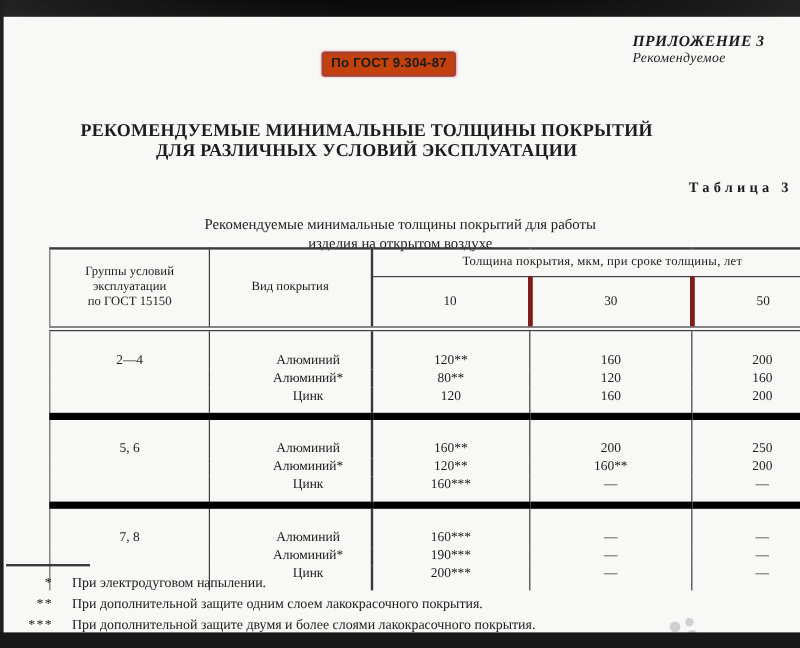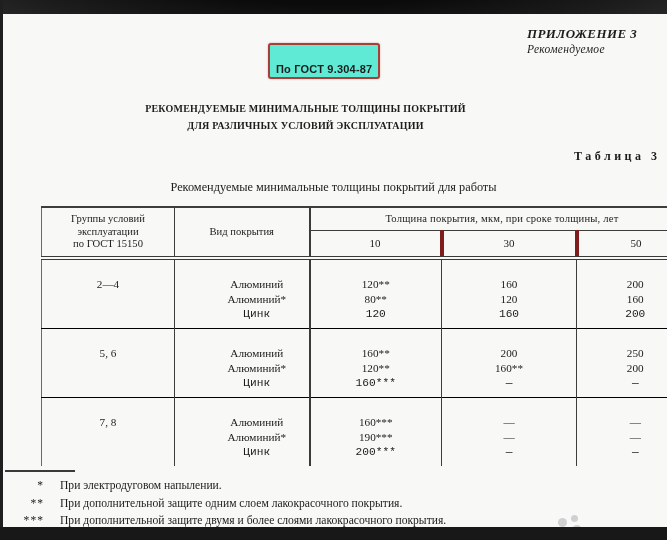--- a/index.html
+++ b/index.html
@@ -10,54 +10,54 @@
     font-family:"Liberation Serif", serif;
   }
   
   .bar-top    { position:absolute; left:0; top:0; width:667px; height:14px;
                 background:radial-gradient(420px 70px at 50% -20px, #0b0b0b 35%, #1c1c1c 75%, #2a2a2a 100%); }
   .bar-bottom { position:absolute; left:0; bottom:0; width:667px; height:13px; background:#181818; }
   .edge-left  { position:absolute; left:0; top:0; width:3px; height:540px; background:#1f1f1f; }
 
   
   .stamp { position:absolute; left:268px; top:43px; height:21px;
-           border:2px solid #a8403a; border-radius:3px; background:#5eead4;
+           border:2px solid #a8403a; border-radius:3px; background:#c2410c;
            font-family:"Liberation Sans", sans-serif; font-weight:bold;
-           font-size:11px; line-height:17px; padding:16px 6px; letter-spacing:.2px;
+           font-size:11px; line-height:17px; padding:0 6px; letter-spacing:.2px;
            box-shadow:0 0 2px rgba(168,64,58,.45); }
 
   .appendix   { position:absolute; left:527px; top:26px; font-weight:bold; font-style:italic;
                 font-size:13px; letter-spacing:.4px; white-space:nowrap; }
   .recommended{ position:absolute; left:527px; top:43px; font-style:italic; font-size:11.5px;
                 letter-spacing:.3px; white-space:nowrap; }
 
   .title    { position:absolute; left:0; top:101px; width:611px; text-align:center;
-              font-weight:bold; font-size:10px; line-height:16.5px; letter-spacing:.2px; }
+              font-weight:bold; font-size:15px; line-height:16.5px; letter-spacing:.2px; }
   .tbl-label{ position:absolute; left:574px; top:149px; font-weight:bold; font-size:12px;
               letter-spacing:3.5px; white-space:nowrap; }
   .subtitle { position:absolute; left:0; top:179px; width:667px; text-align:center;
               font-weight:normal; font-size:12.3px; line-height:16px; }
 
   
   table.gost { position:absolute; left:5px; top:206px; width:652px;
                border-collapse:collapse; table-layout:fixed;
                border-top:2px solid #3d3d3d; border-left:1px solid #6a6a6a;margin-left:36px; }
   .gost th { font-weight:normal; font-size:10.6px; line-height:12.5px;
              text-align:center; vertical-align:middle; }
   .h-c1, .h-c2 { border-bottom:4px double #3a3a3a; }
   .h-c1 { border-right:1px solid #3d3d3d; }
   .h-c2 { border-right:2px solid #3a3a3a; }
   .h-span { height:23px; border-bottom:1px solid #3d3d3d; font-size:11px; letter-spacing:.2px; }
-  tr.h-sub th { height:28px; border-bottom:4px double #3a3a3a; font-size:11px; }
+  tr.h-sub th { height:44px; border-bottom:4px double #3a3a3a; font-size:11px; }
   tr.h-sub th + th { border-left:4px solid #7f1d1d; }
 
   .gost tbody td { font-size:11.2px; line-height:15px; text-align:center; vertical-align:top; }
   .gost tbody tr:first-child td { padding-top:17px; }
-  .gost tbody tr:last-child  td { padding-bottom:6px;font-family:Liberation Mono, monospace; }
-  .gost tbody + tbody tr:first-child td { border-top:1px solid #000000; }
+  .gost tbody tr:last-child  td { padding-bottom:6px; }
+  .gost tbody + tbody tr:first-child td { border-top:6px solid #000000; }
   td.lbl  { border-right:1px solid #3d3d3d; }
   td.coat { text-align:left; padding-left:30px; border-right:2px solid #3a3a3a; }
   td.v1, td.v2 { border-right:1px solid #3d3d3d; }
 
   
   .fn-rule  { position:absolute; left:5px; top:470px; width:70px; border-top:2px solid #3a3a3a; }
   .footnotes{ position:absolute; left:18px; top:477px; font-size:11.6px; }
   .fn { display:flex; line-height:17.6px; }
   .fn-marker { width:26px; text-align:right; letter-spacing:1px; }
   .fn-text   { margin-left:16px; }
@@ -86,20 +86,21 @@
 
 <div class="title">
   <div>РЕКОМЕНДУЕМЫЕ МИНИМАЛЬНЫЕ ТОЛЩИНЫ ПОКРЫТИЙ</div>
   <div>ДЛЯ РАЗЛИЧНЫХ УСЛОВИЙ ЭКСПЛУАТАЦИИ</div>
 </div>
 
 <div class="tbl-label">Таблица 3</div>
 
 <div class="subtitle">
   <div>Рекомендуемые минимальные толщины покрытий для работы</div>
+  <div>изделия на открытом воздухе</div>
 </div>
 
 <table class="gost">
   <colgroup>
     <col style="width:133px">
       <col style="width:135px">
     <col style="width:132px">
       <col style="width:135px">
       <col style="width:117px">
   </colgroup>

